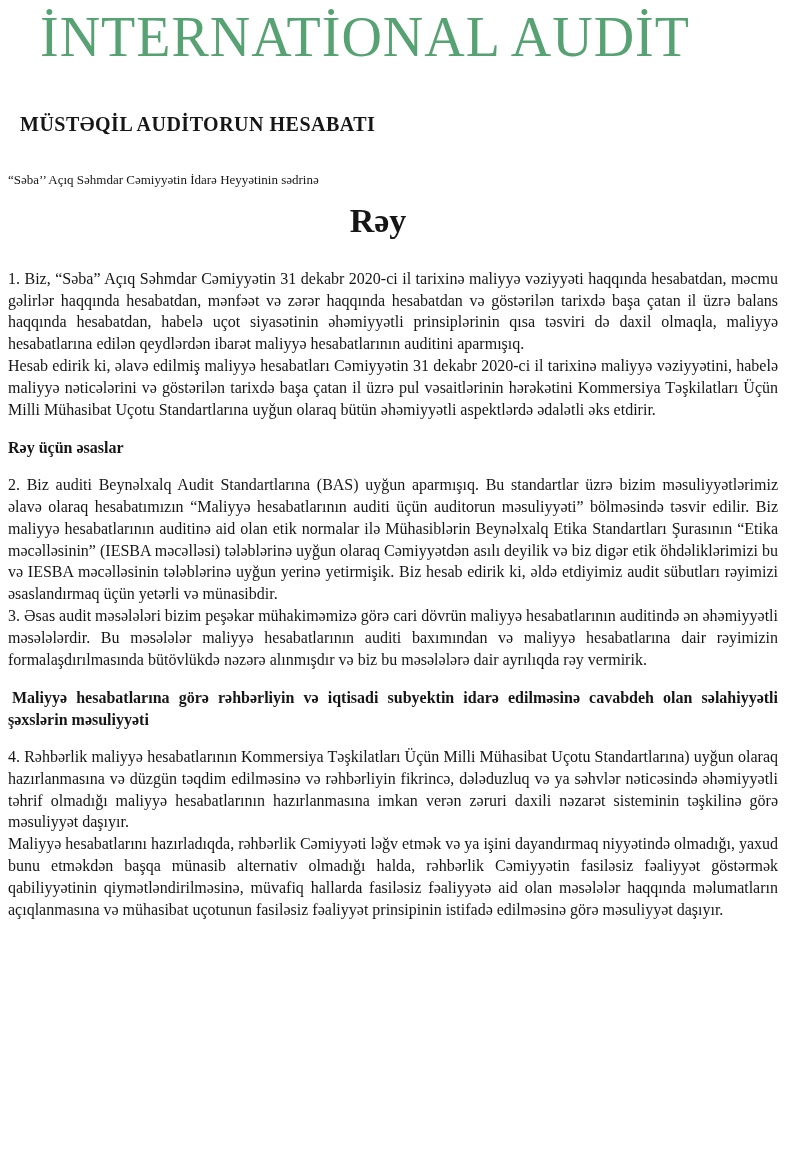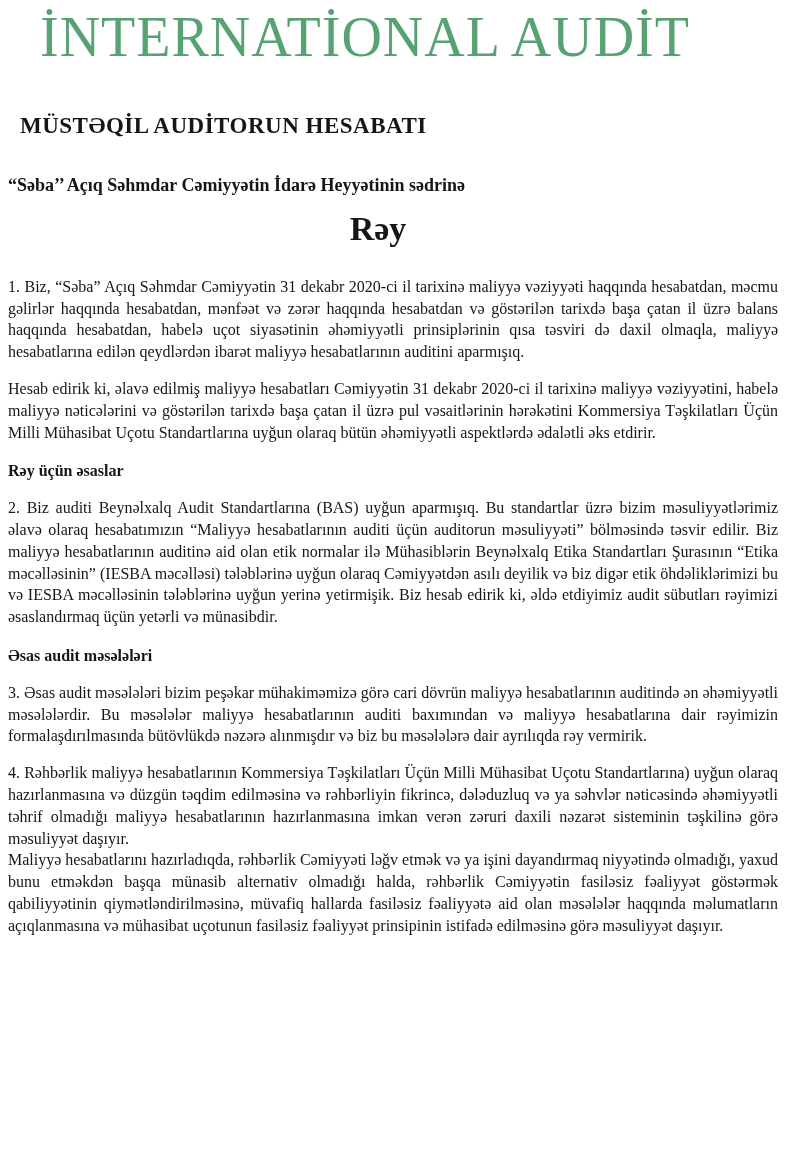--- a/index.html
+++ b/index.html
@@ -18,47 +18,47 @@
     margin: 20px 0 0 40px;
     font-size: 56px;
     line-height: 1.05;
     font-weight: normal;
     color: #57a273;
     letter-spacing: 1px;
     white-space: nowrap;
   }
   .report-title {
     margin: 46px 0 0 20px;
-    font-size: 23px;
+    font-size: 20px;
     font-weight: bold;
     letter-spacing: 0.5px;
   }
   .addressee {
     margin: 36px 0 0 8px;
-    font-size: 18px;
-    font-weight: bold;
+    font-size: 13px;
+    font-weight: normal;
   }
   .opinion-heading {
     margin-top: 14px;
     padding-right: 44px;
     text-align: center;
     font-size: 34px;
     font-weight: bold;
   }
   .body {
     margin-top: 28px;
   }
   .para, .heading {
     margin-left: 8px;
     margin-right: 22px;
     font-size: 16px;
     line-height: 21.8px;
     text-align: justify;
   }
-  .para { margin-top: 15px; }
+  .para { margin-top: 0; }
   .para.first { margin-top: 0; }
   .para.tight { margin-top: 0; }
   .heading {
     margin-top: 17px;
     margin-bottom: 15px;
     font-weight: bold;
   }
   .heading.indented { text-indent: 4px; }
 </style>
 </head>
@@ -77,24 +77,24 @@
   <div class="body">
 
     <div class="para first">1. Biz, “Səba” Açıq Səhmdar Cəmiyyətin 31 dekabr 2020-ci il tarixinə maliyyə vəziyyəti haqqında hesabatdan, məcmu gəlirlər haqqında hesabatdan, mənfəət və zərər haqqında hesabatdan və göstərilən tarixdə başa çatan il üzrə balans haqqında hesabatdan, habelə uçot siyasətinin əhəmiyyətli prinsiplərinin qısa təsviri də daxil olmaqla, maliyyə hesabatlarına edilən qeydlərdən ibarət maliyyə hesabatlarının auditini aparmışıq.</div>
 
     <div class="para">Hesab edirik ki, əlavə edilmiş maliyyə hesabatları Cəmiyyətin 31 dekabr 2020-ci il tarixinə maliyyə vəziyyətini, habelə maliyyə nəticələrini və göstərilən tarixdə başa çatan il üzrə pul vəsaitlərinin hərəkətini Kommersiya Təşkilatları Üçün Milli Mühasibat Uçotu Standartlarına uyğun olaraq bütün əhəmiyyətli aspektlərdə ədalətli əks etdirir.</div>
 
     <div class="heading">Rəy üçün əsaslar</div>
 
     <div class="para">2. Biz auditi Beynəlxalq Audit Standartlarına (BAS) uyğun aparmışıq. Bu standartlar üzrə bizim məsuliyyətlərimiz əlavə olaraq hesabatımızın “Maliyyə hesabatlarının auditi üçün auditorun məsuliyyəti” bölməsində təsvir edilir. Biz maliyyə hesabatlarının auditinə aid olan etik normalar ilə Mühasiblərin Beynəlxalq Etika Standartları Şurasının “Etika məcəlləsinin” (IESBA məcəlləsi) tələblərinə uyğun olaraq Cəmiyyətdən asılı deyilik və biz digər etik öhdəliklərimizi bu və IESBA məcəlləsinin tələblərinə uyğun yerinə yetirmişik. Biz hesab edirik ki, əldə etdiyimiz audit sübutları rəyimizi əsaslandırmaq üçün yetərli və münasibdir.</div>
 
-    <div class="heading">Əsas audit məsələləri</div>
 
     <div class="para">3.  Əsas audit məsələləri bizim peşəkar mühakiməmizə görə cari dövrün maliyyə hesabatlarının auditində ən əhəmiyyətli məsələlərdir. Bu məsələlər maliyyə hesabatlarının auditi baxımından və maliyyə hesabatlarına dair rəyimizin formalaşdırılmasında bütövlükdə nəzərə alınmışdır və biz bu məsələlərə dair ayrılıqda rəy vermirik.</div>
 
+    <div class="heading indented">Maliyyə hesabatlarına görə rəhbərliyin və iqtisadi subyektin idarə edilməsinə cavabdeh olan səlahiyyətli şəxslərin məsuliyyəti</div>
 
     <div class="para">4.  Rəhbərlik maliyyə hesabatlarının Kommersiya Təşkilatları Üçün Milli Mühasibat Uçotu Standartlarına) uyğun olaraq hazırlanmasına və düzgün təqdim edilməsinə və rəhbərliyin fikrincə, dələduzluq və ya səhvlər nəticəsində əhəmiyyətli təhrif olmadığı maliyyə hesabatlarının hazırlanmasına imkan verən zəruri daxili nəzarət sisteminin təşkilinə görə məsuliyyət daşıyır.</div>
 
     <div class="para tight">Maliyyə hesabatlarını hazırladıqda, rəhbərlik Cəmiyyəti ləğv etmək və ya işini dayandırmaq niyyətində olmadığı, yaxud bunu etməkdən başqa münasib alternativ olmadığı halda, rəhbərlik Cəmiyyətin fasiləsiz fəaliyyət göstərmək qabiliyyətinin qiymətləndirilməsinə, müvafiq hallarda fasiləsiz fəaliyyətə aid olan məsələlər haqqında məlumatların açıqlanmasına və mühasibat uçotunun fasiləsiz fəaliyyət prinsipinin istifadə edilməsinə görə məsuliyyət daşıyır.</div>
 
 
   </div>
 
 </div>
 

